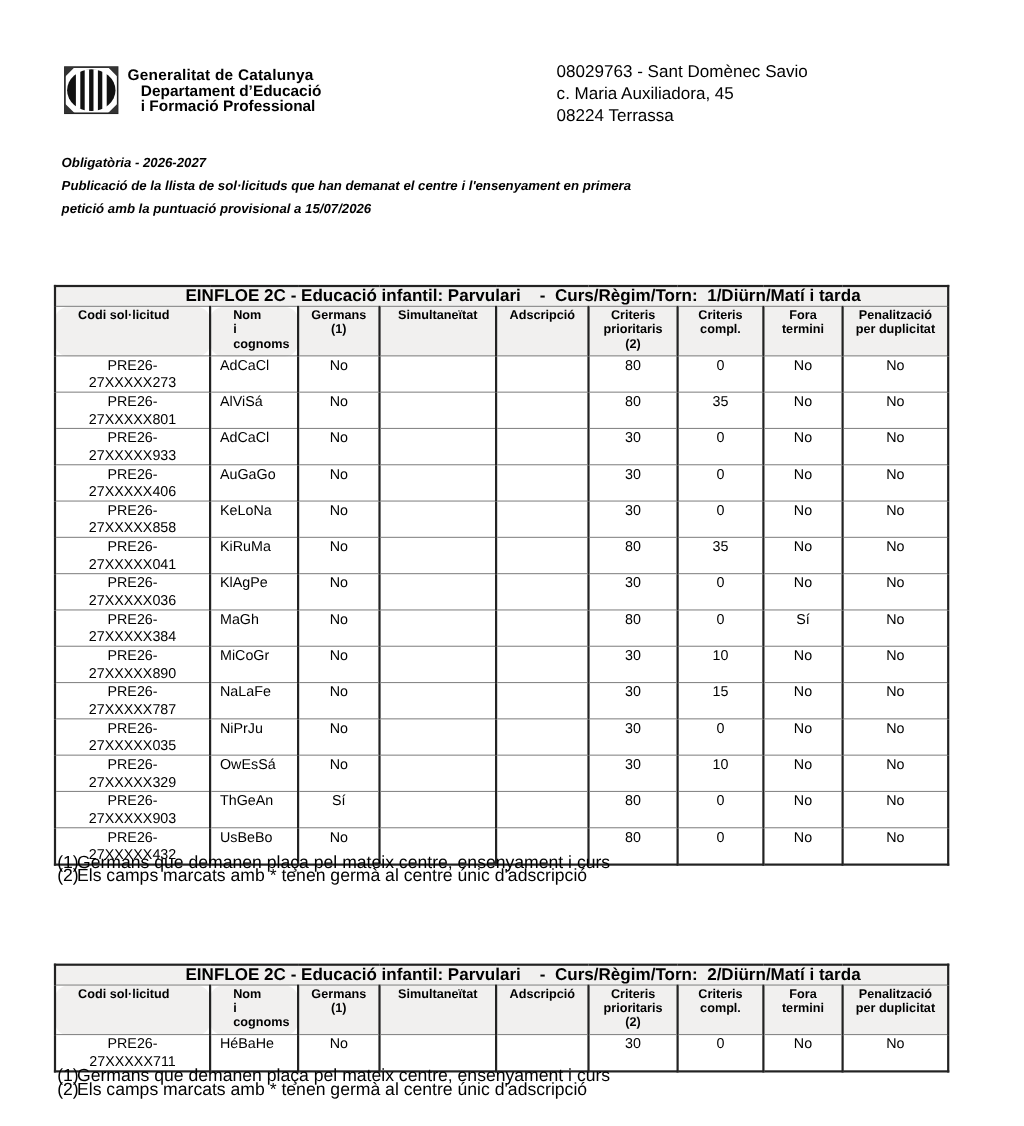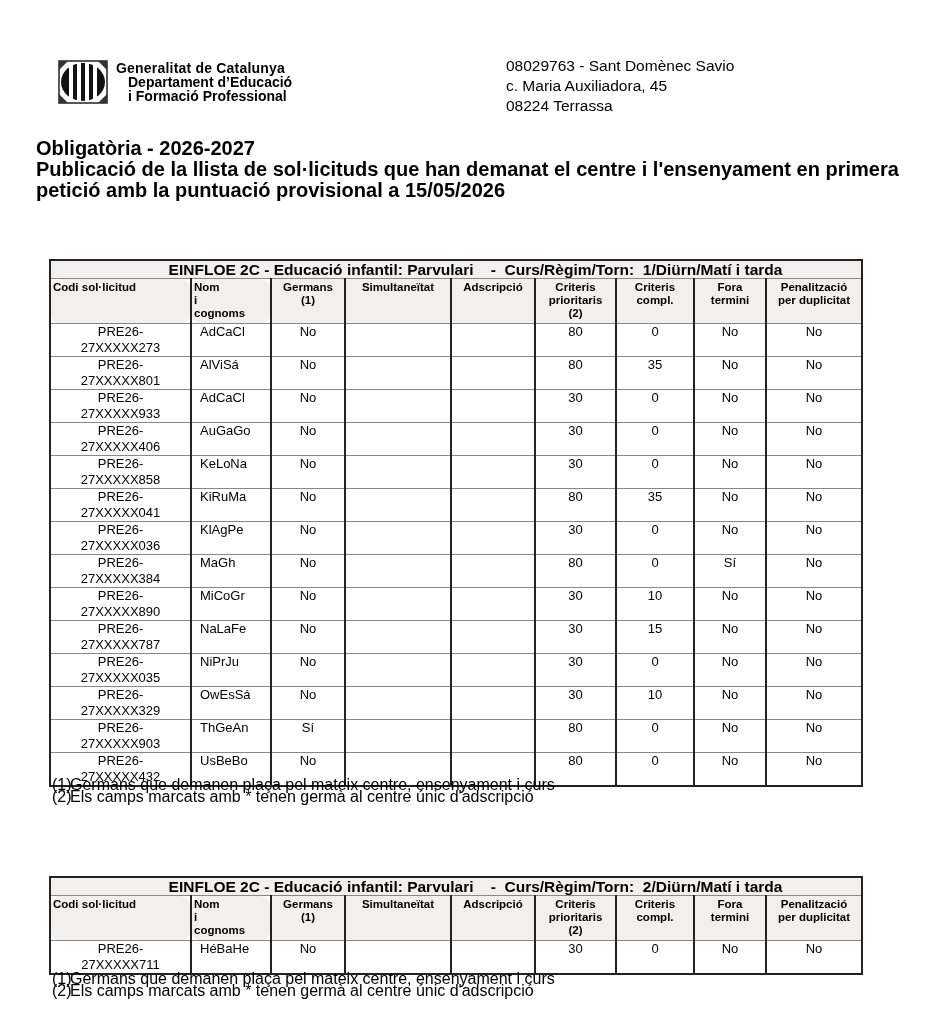--- a/index.html
+++ b/index.html
@@ -7,36 +7,36 @@
          font-family: "Liberation Sans", sans-serif; color: #000; }
 
   .header-logo { position: absolute; left: 58px; top: 60px; display: flex; align-items: center; }
   .logo-mark { width: 50px; height: 44px; margin-right: 8px; }
   .logo-text { line-height: 14px; font-size: 14px; }
   .logo-text .l1 { font-weight: bold; letter-spacing: 0.2px; }
   .logo-text .l2, .logo-text .l3 { font-weight: bold; padding-left: 12px; }
 
   .school { position: absolute; left: 506px; top: 56px; font-size: 15.5px; line-height: 20px; }
 
-  .titles { position: absolute; left: 36px; top: 138px; font-weight: bold; font-size: 20px; line-height: 21px; }
+  .titles { position: absolute; left: 56px; top: 138px; font-weight: bold; font-size: 12px; line-height: 21px; font-style: italic; }
   .titles div { white-space: nowrap; }
 
   table.grid { position: absolute; left: 49px; border-collapse: collapse; font-size: 12px; }
   table.grid td, table.grid th { border: 1px solid #888; padding: 0; }
   table.grid .caption-row th {
     background: #f1f0ef; border: 2px solid #222; border-bottom: 1px solid #888;
     font-size: 15.5px; font-weight: bold; height: 17px; line-height: 17px;
     text-align: center; padding-left: 39px; white-space: pre;
   }
   table.grid .head-row th {
     background: #f1f0ef; font-weight: bold; font-size: 11.5px; line-height: 13px;
     vertical-align: top; text-align: center; height: 42px; padding-top: 2px;
     border-left: 2px solid #222; border-right: 2px solid #222;
   }
-  table.grid .head-row th.left { text-align: left; padding-left: 2px; border-radius: 12px; }
+  table.grid .head-row th.left { text-align: left; padding-left: 20px; border-radius: 12px; }
   table.grid td {
     height: 32px; vertical-align: top; text-align: center; font-size: 13px; line-height: 16px;
     border-left: 2px solid #222; border-right: 2px solid #222;
   }
   table.grid td.left { text-align: left; padding-left: 8px; }
   table.grid tr.last td { border-bottom: 2px solid #222; }
 
   .col-codi { width: 141px; } .col-nom { width: 80px; } .col-ger { width: 74px; }
   .col-sim { width: 106px; } .col-ads { width: 84px; } .col-crp { width: 81px; }
   .col-crc { width: 78px; } .col-for { width: 72px; } .col-pen { width: 96px; }
@@ -66,21 +66,21 @@
 
 <div class="school">
   <div>08029763 - Sant Domènec Savio</div>
   <div>c. Maria Auxiliadora, 45</div>
   <div>08224 Terrassa</div>
 </div>
 
 <div class="titles">
   <div>Obligatòria - 2026-2027</div>
   <div>Publicació de la llista de sol·licituds que han demanat el centre i l'ensenyament en primera</div>
-  <div>petició amb la puntuació provisional a 15/05/2026</div>
+  <div>petició amb la puntuació provisional a 15/07/2026</div>
 </div>
 
 <div id="tables-root">
     <table class="grid" style="top: 259px;">
       <colgroup>
         <col class="col-codi">
         <col class="col-nom">
         <col class="col-ger">
         <col class="col-sim">
         <col class="col-ads">

